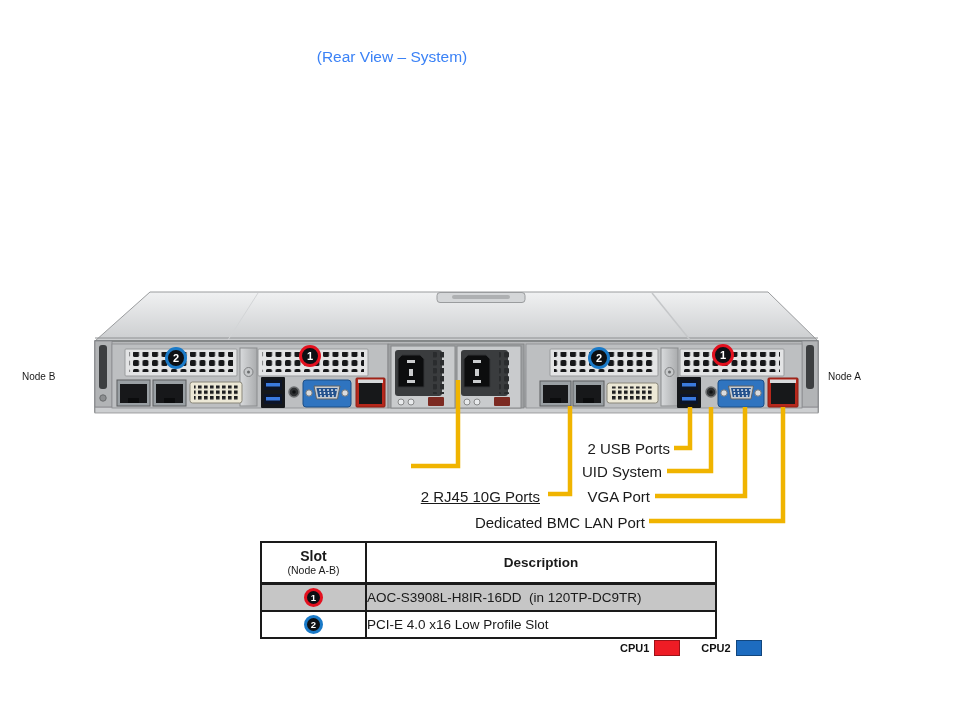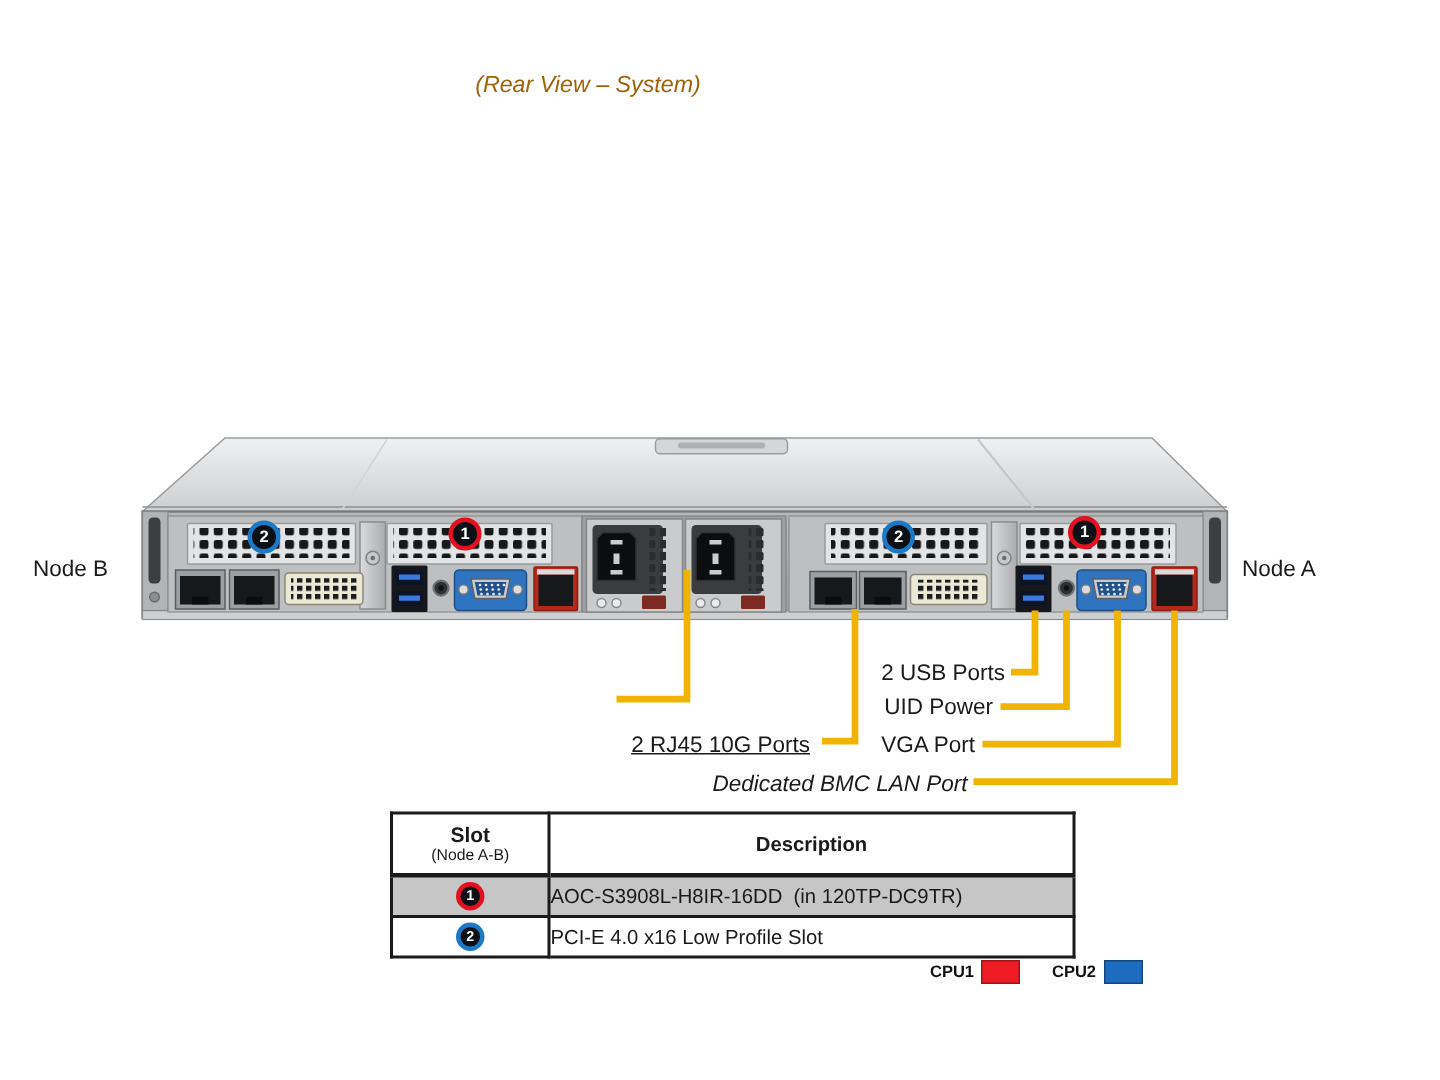--- a/index.html
+++ b/index.html
@@ -1,20 +1,20 @@
 <!DOCTYPE html>
 <html><head>
 <meta charset="utf-8">
 <style>
   html,body{margin:0;padding:0;background:#ffffff;}
   body{font-family:"Liberation Sans", sans-serif;color:#1a1a1a;}
   .stage{position:relative;width:960px;height:720px;background:#fff;overflow:hidden;}
   .abs{position:absolute;}
-  .title{left:0;top:48px;width:784px;text-align:center;font-size:15.5px;font-style:italic;color:#a16207;}
-  .node-label{font-size:15px;color:#1a1a1a;}
+  .title{left:0;top:48px;width:784px;text-align:center;font-size:15.5px;color:#3b82f6;}
+  .node-label{font-size:10px;color:#1a1a1a;}
   .callout{font-size:15px;color:#1a1a1a;white-space:nowrap;}
   .callout.right-anchored{text-align:center;}
   .psu-callout{word-spacing:3px;}
   
   .marker{width:16px;height:16px;border-radius:50%;background:#0d1014;color:#fff;
           font-size:11px;font-weight:bold;display:flex;align-items:center;justify-content:center;
           box-sizing:content-box;}
   .marker.red{border:3.5px solid #e3111f;}
   .marker.blue{border:3.5px solid #1a7ac8;}
   
@@ -292,24 +292,24 @@
       <span>2</span>
     </div>
   <div class="abs marker red" style="left:712px;top:344px;">
       <span>1</span>
     </div>
 
   <div class="abs node-label" style="left:22px;top:371px;">Node B</div>
   <div class="abs node-label" style="left:828px;top:371px;">Node A</div>
 
   <div class="abs callout right-anchored" style="right:290px;top:440px;">2 USB Ports</div>
-  <div class="abs callout right-anchored" style="right:298px;top:463px;">UID Power</div>
+  <div class="abs callout right-anchored" style="right:298px;top:463px;">UID System</div>
   <div class="abs callout right-anchored" style="right:420px;top:488px;text-decoration:underline;">2 RJ45 10G Ports</div>
   <div class="abs callout right-anchored" style="right:310px;top:488px;">VGA Port</div>
-  <div class="abs callout right-anchored" style="right:315px;top:514px;font-style:italic;">Dedicated BMC LAN Port</div>
+  <div class="abs callout right-anchored" style="right:315px;top:514px;">Dedicated BMC LAN Port</div>
 
   <table class="abs slot-table" style="left:260px;top:541px;">
     <colgroup>
         <col style="width:105px;">
         <col>
       </colgroup>
     <thead>
       <tr>
         <th>
           <span class="slot-head-main">Slot</span>

